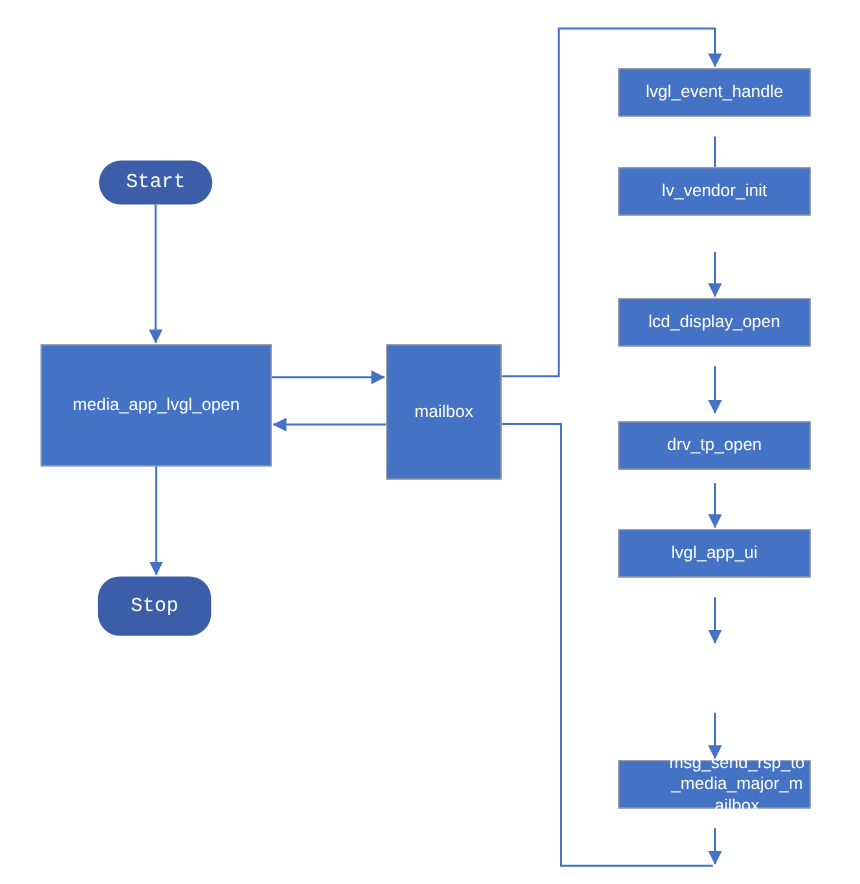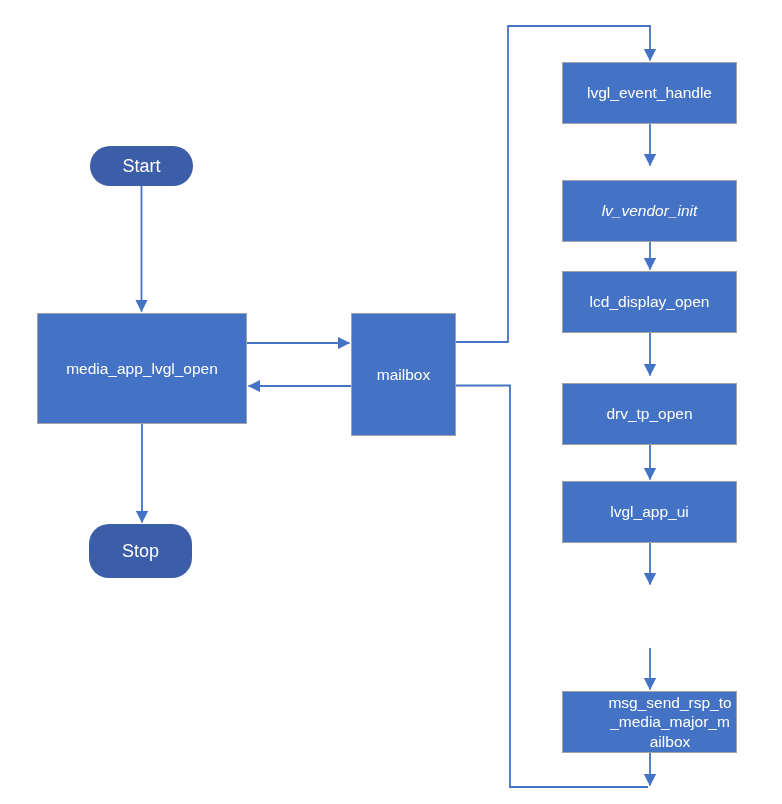--- a/index.html
+++ b/index.html
@@ -24,33 +24,34 @@
     justify-content: center;
     text-align: center;
     color: #ffffff;
     box-sizing: border-box;
     line-height: 1.25;
   }
   .pill {
     background: #3C5EA8;
     border-radius: 20px;
     font-size: 18px;
+    font-family: Liberation Mono, monospace;
   }
   .box {
     background: #4472C4;
     border: 1px solid #A3A3A3;
     font-size: 15.5px;
   }
   #n-start   { left: 90px;  top: 146px; width: 103px; height: 40px; }
   #n-stop    { left: 89px;  top: 524px; width: 103px; height: 54px; }
   #n-media   { left: 37px;  top: 313px; width: 210px; height: 111px; }
   #n-mailbox { left: 351px; top: 313px; width: 105px; height: 123px; }
-  .col { left: 562px; width: 175px; height: 62px; padding: 0 3px; }
+  .col { left: 562px; width: 175px; height: 44px; padding: 0 3px; }
   #c0 { top: 62px; }
-  #c1 { top: 180px; font-style: italic; }
+  #c1 { top: 152px; }
   #c2 { top: 271px; }
   #c3 { top: 383px; }
   #c4 { top: 481px; }
   #c5 { top: 586px; }
   #c6 { top: 691px; word-break: break-all; padding-left: 44px; }
 </style>
 </head>
 <body>
 
 <div class="canvas">

